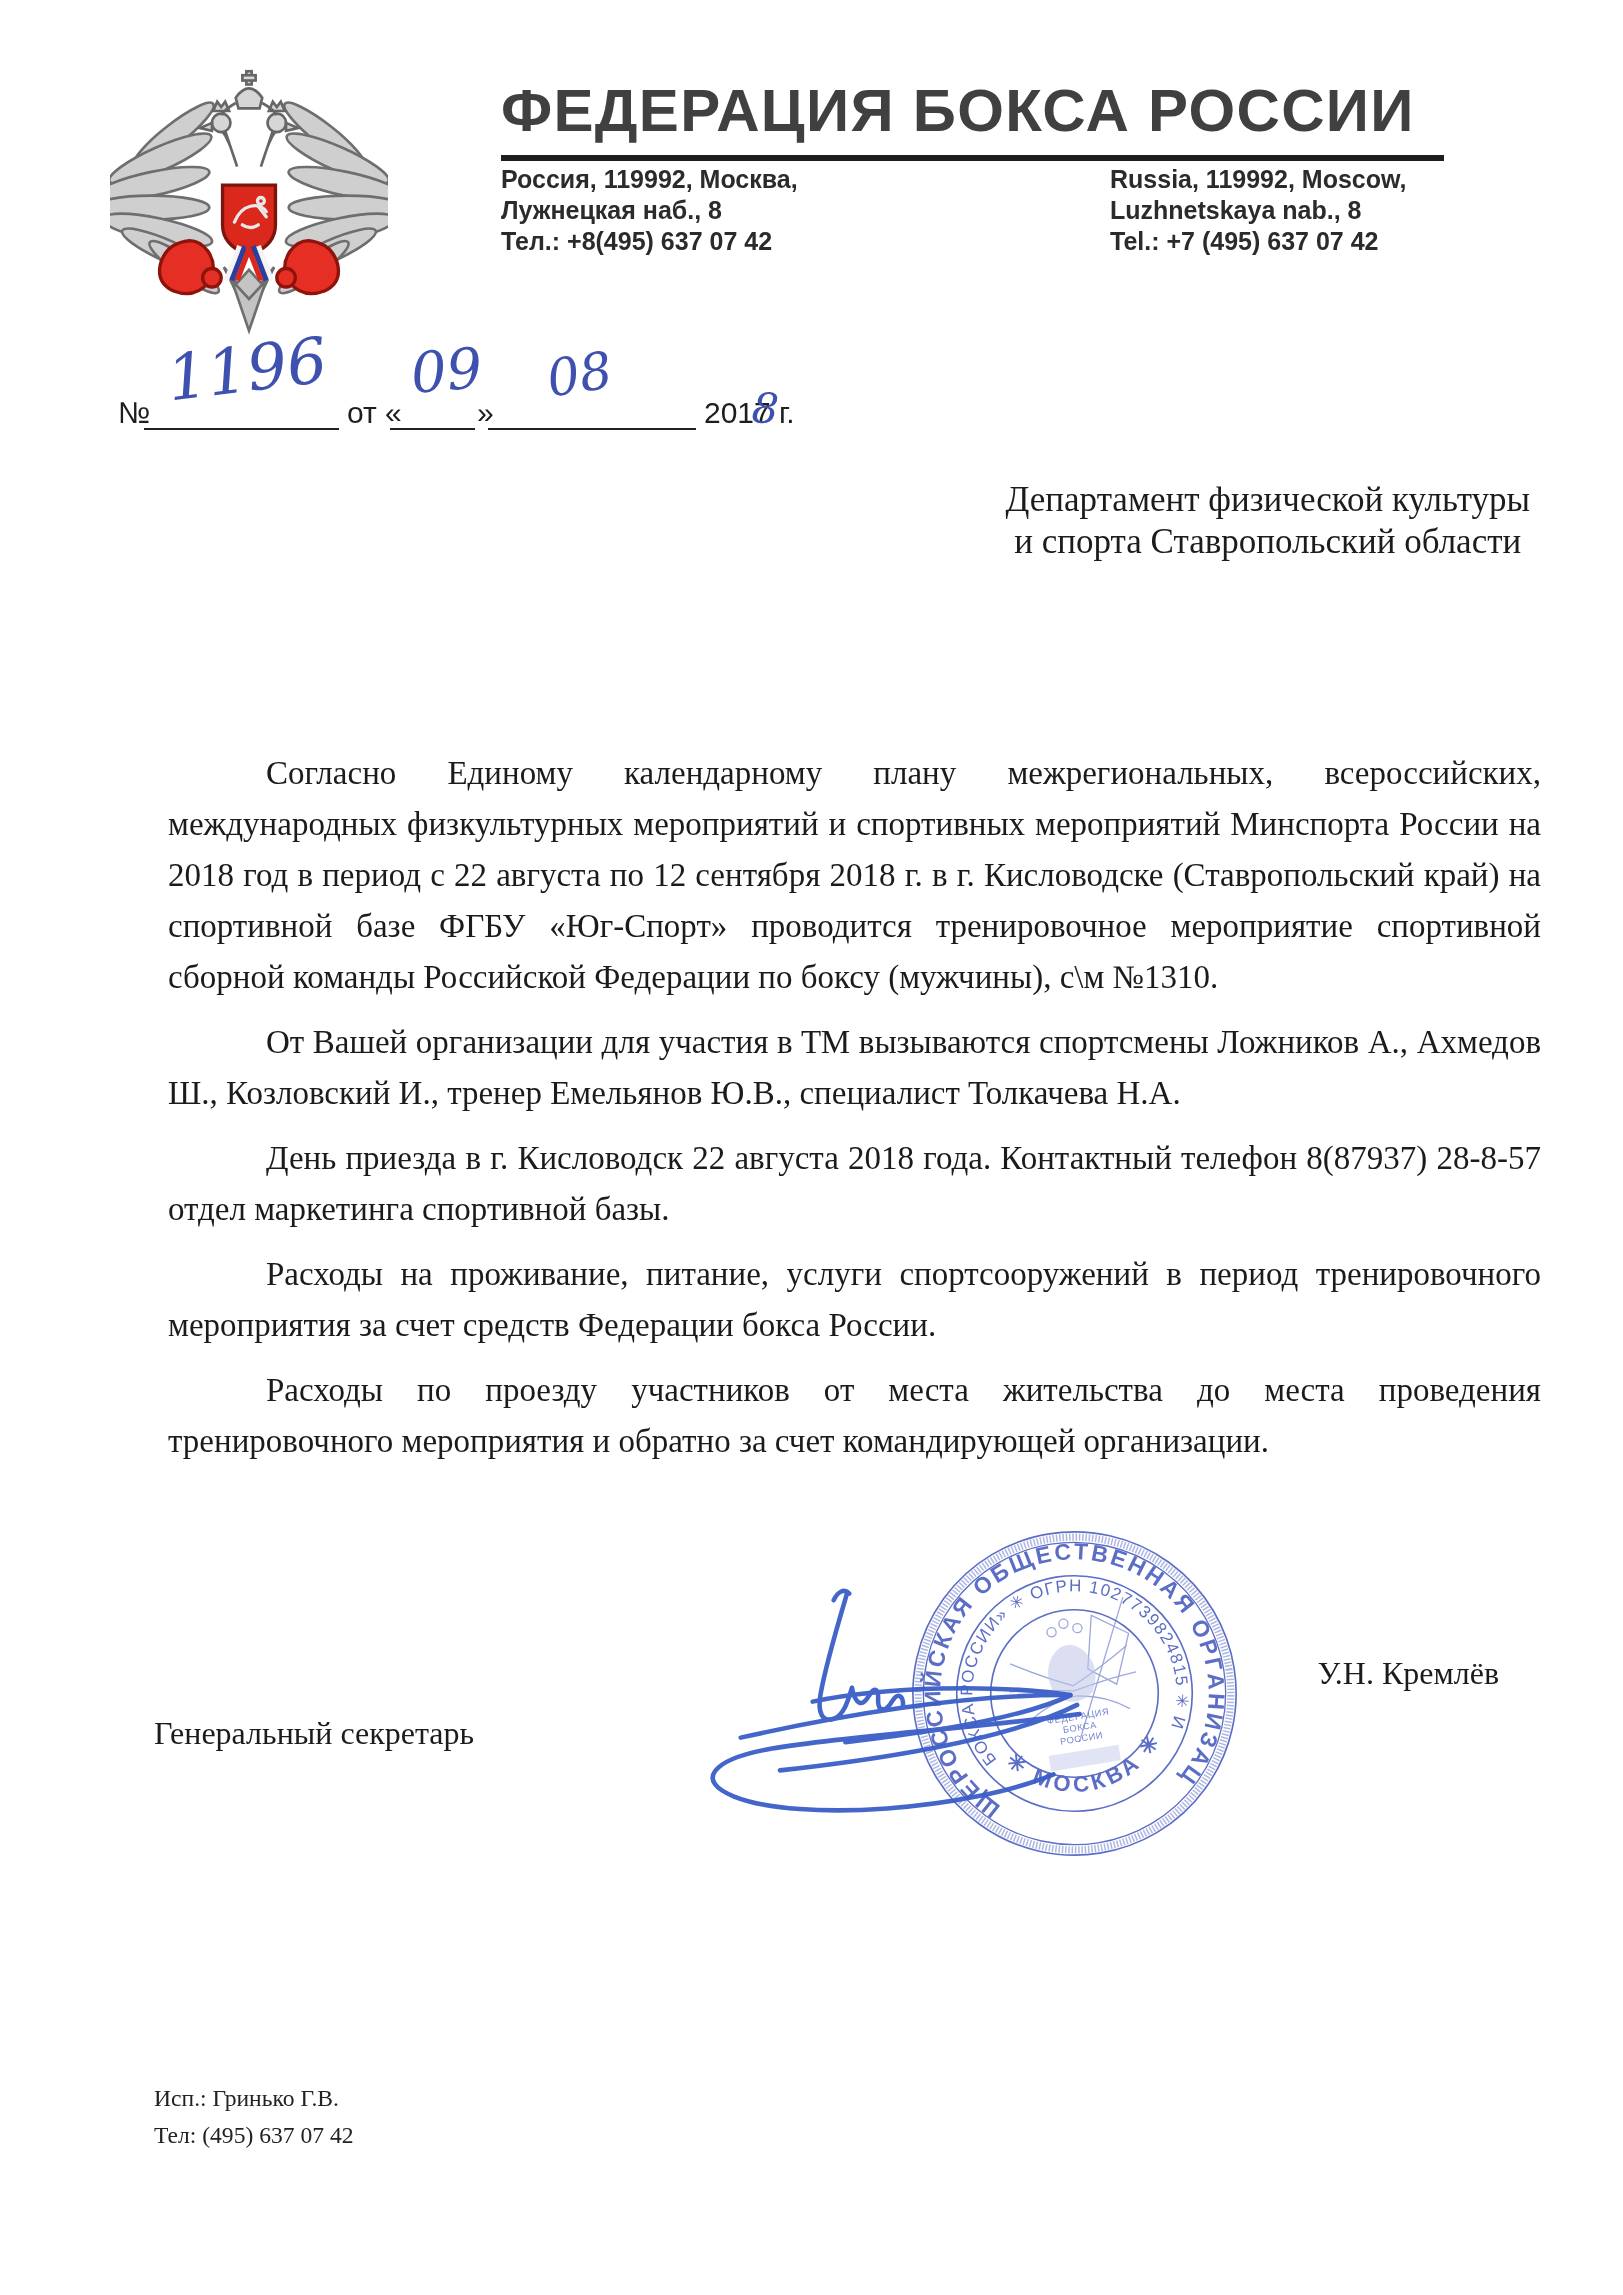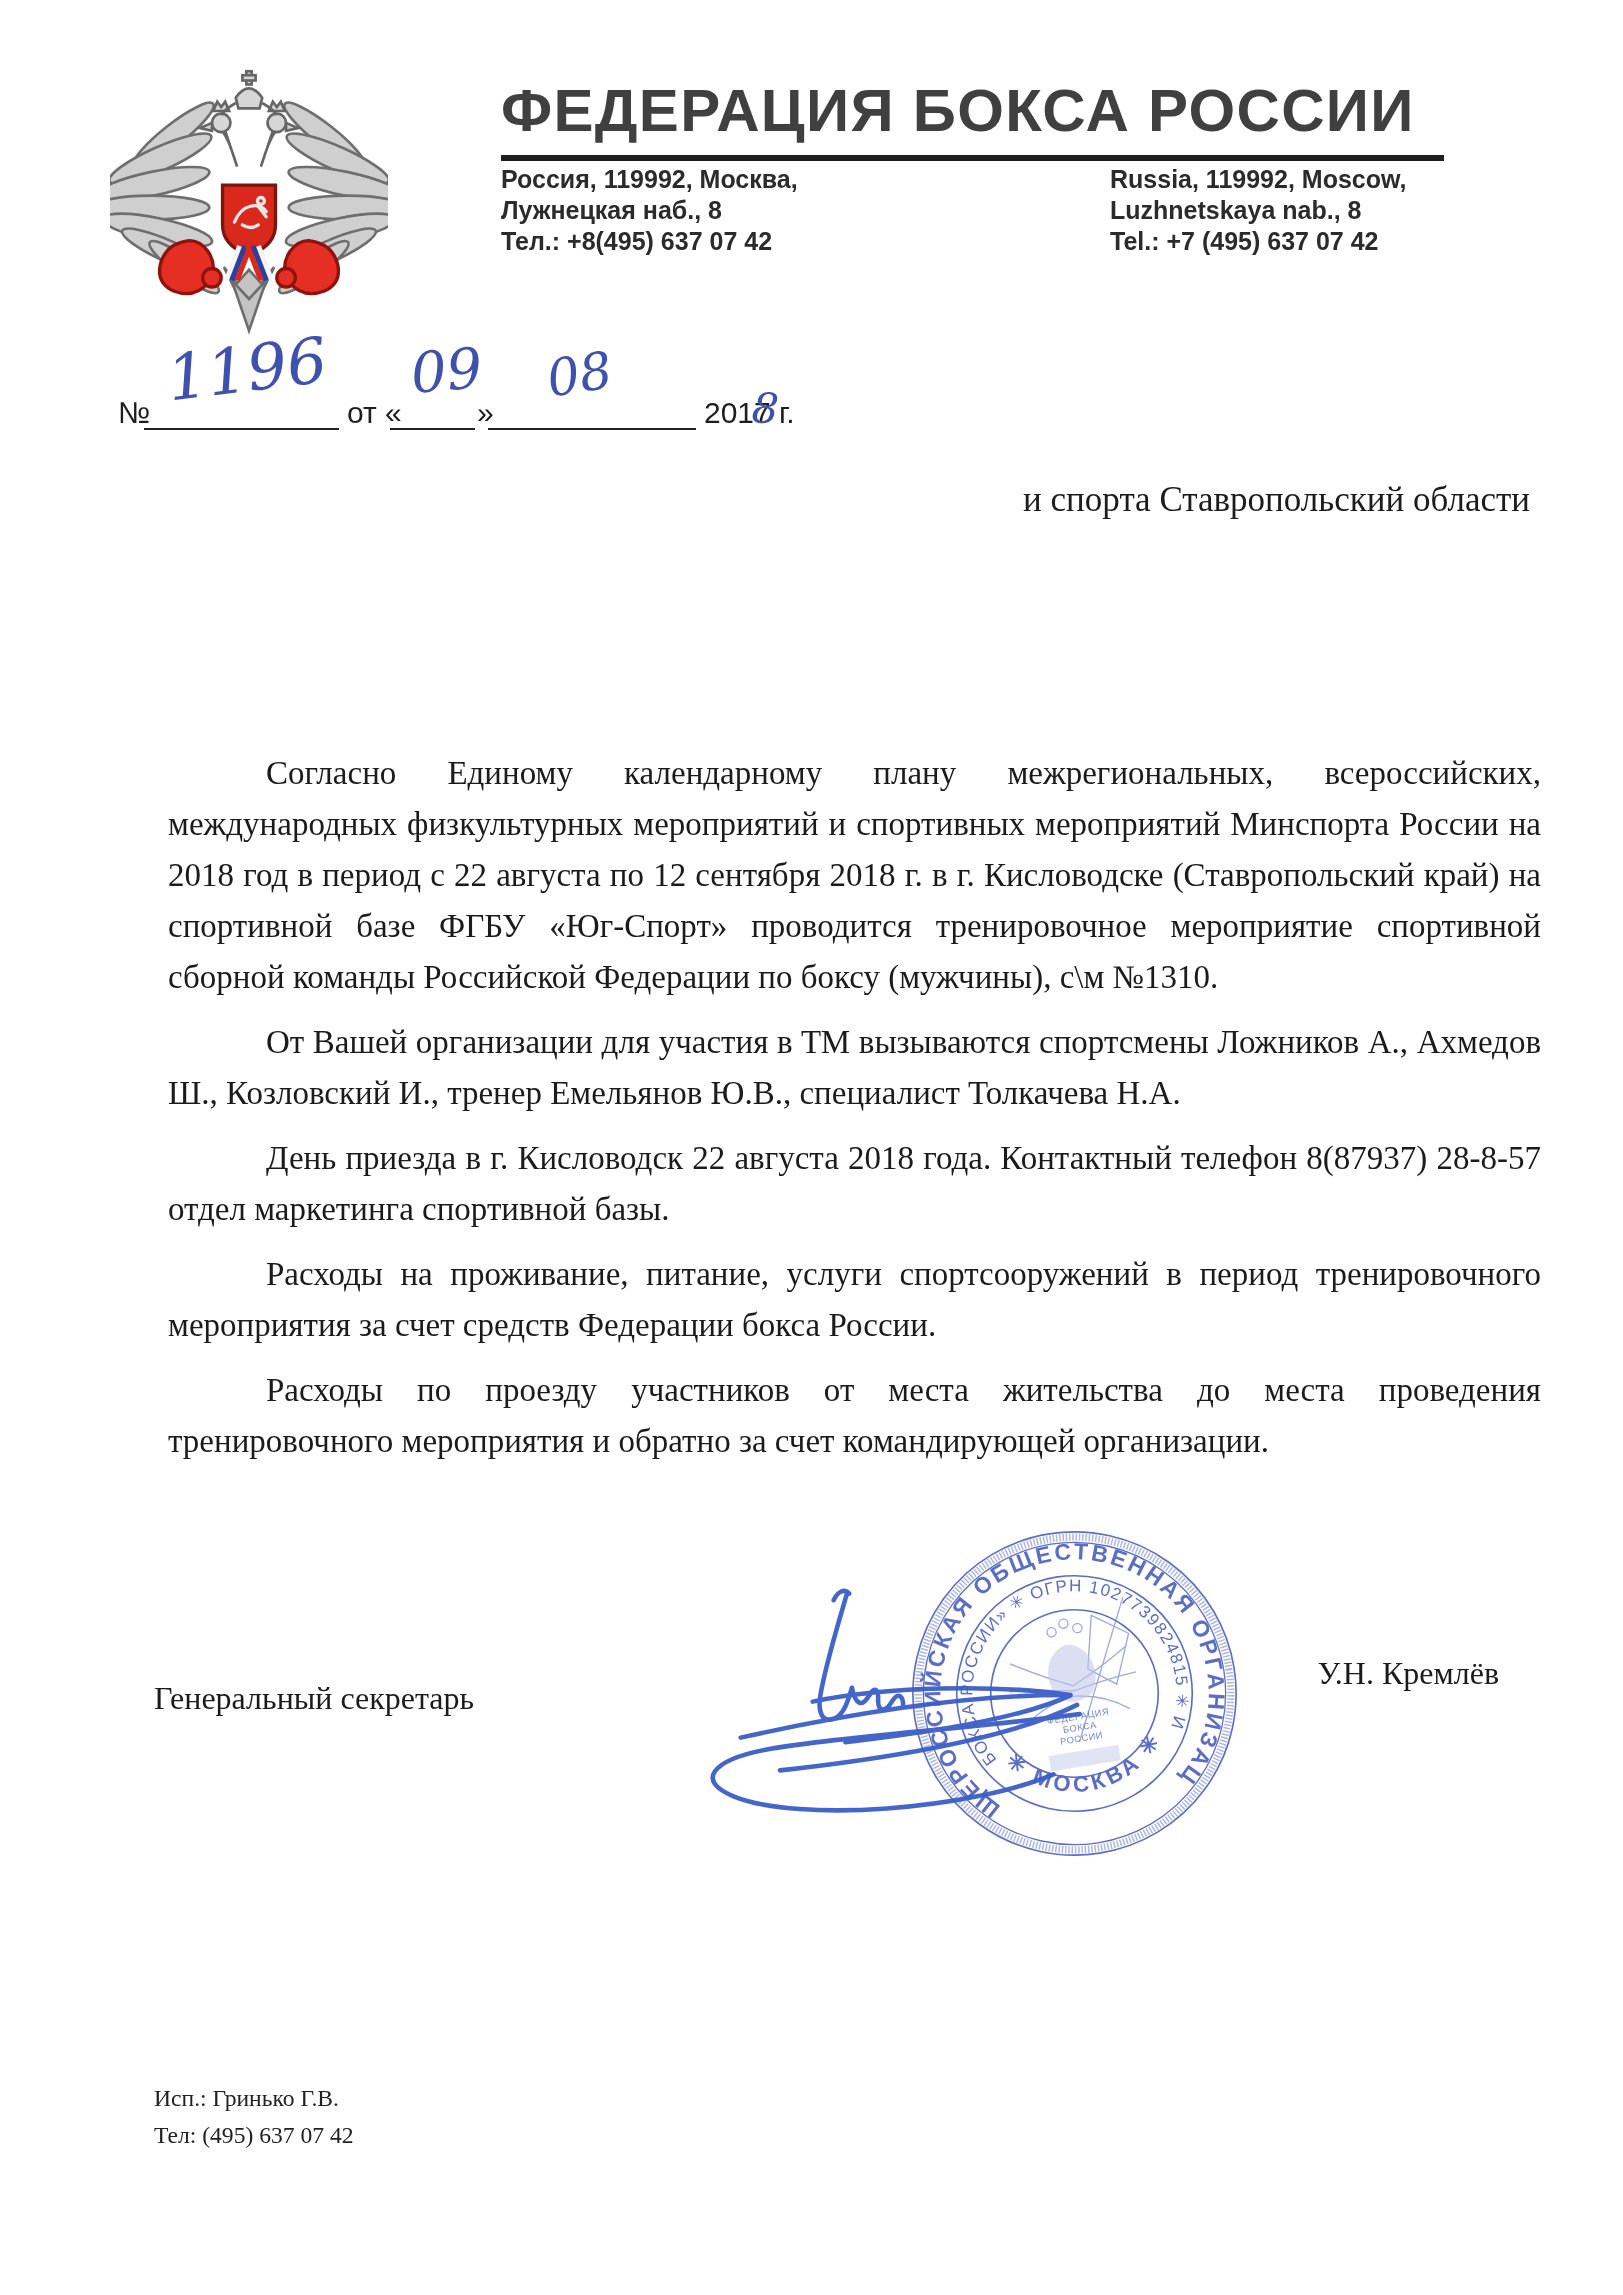--- a/index.html
+++ b/index.html
@@ -56,21 +56,21 @@
     position:absolute;right:93px;top:479px;text-align:center;
     font-size:35px;line-height:42px;color:#1c1c1c;
   }
   
   .body-text{
     position:absolute;left:154px;top:734px;width:1401px;
     font-size:33px;line-height:51px;text-align:justify;color:#1b1b1b;
   }
   .body-text p{margin:14px;text-indent:98px;}
   
-  .sig-title{position:absolute;left:154px;top:1680px;font-size:32px;white-space:nowrap;}
+  .sig-title{position:absolute;left:154px;top:1715px;font-size:32px;white-space:nowrap;}
   .sig-name{position:absolute;right:124px;top:1655px;font-size:32px;white-space:nowrap;}
   .stamp{position:absolute;left:907px;top:1526px;width:335px;height:335px;opacity:.95;}
   .signature-ink{position:absolute;left:687px;top:1566px;width:432px;height:249px;}
   
   .footer{
     position:absolute;left:154px;top:2080px;font-size:23.6px;line-height:37px;color:#222;
   }
 </style>
 </head>
 <body>
@@ -180,20 +180,21 @@
     <span class="printed lbl-year year-wrap">
       <span>2017 г.</span>
       <span class="hand hand-year">8</span>
     </span>
     <span class="hand hand-number">1196</span>
     <span class="hand hand-day">09</span>
     <span class="hand hand-month">08</span>
   </div>
 
   <div class="recipient">
+    <div>Департамент физической культуры</div>
     <div>и спорта Ставропольский области</div>
   </div>
 
   <div class="body-text">
     <p>Согласно Единому календарному плану межрегиональных, всероссийских, международных физкультурных мероприятий и спортивных мероприятий Минспорта России на 2018 год в  период с 22 августа по 12 сентября 2018 г. в г. Кисловодске (Ставропольский край) на спортивной базе ФГБУ «Юг-Спорт» проводится тренировочное мероприятие спортивной сборной команды Российской Федерации по боксу (мужчины), с\м №1310.</p>
     <p>От Вашей организации для участия в ТМ вызываются спортсмены Ложников А., Ахмедов Ш., Козловский И., тренер Емельянов Ю.В., специалист Толкачева Н.А.</p>
     <p>День  приезда  в г. Кисловодск  22 августа 2018 года. Контактный телефон 8(87937) 28-8-57 отдел маркетинга спортивной базы.</p>
     <p>Расходы на проживание, питание, услуги спортсооружений в период тренировочного мероприятия за счет средств Федерации бокса России.</p>
     <p>Расходы по проезду участников от места жительства до места проведения тренировочного мероприятия и обратно за счет командирующей организации.</p>
   </div>

